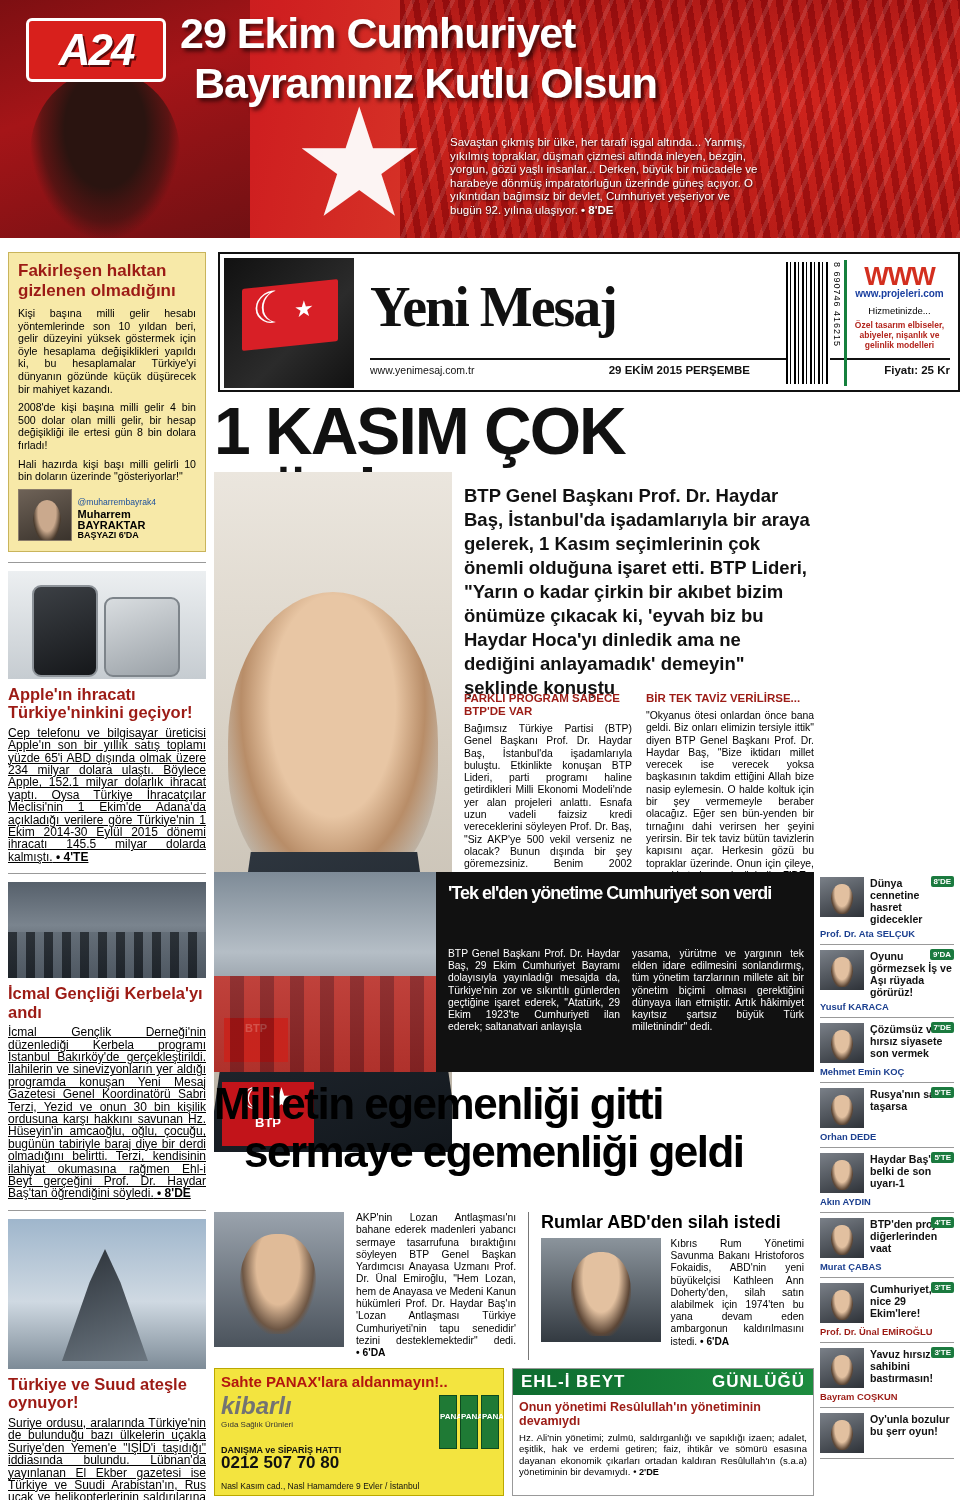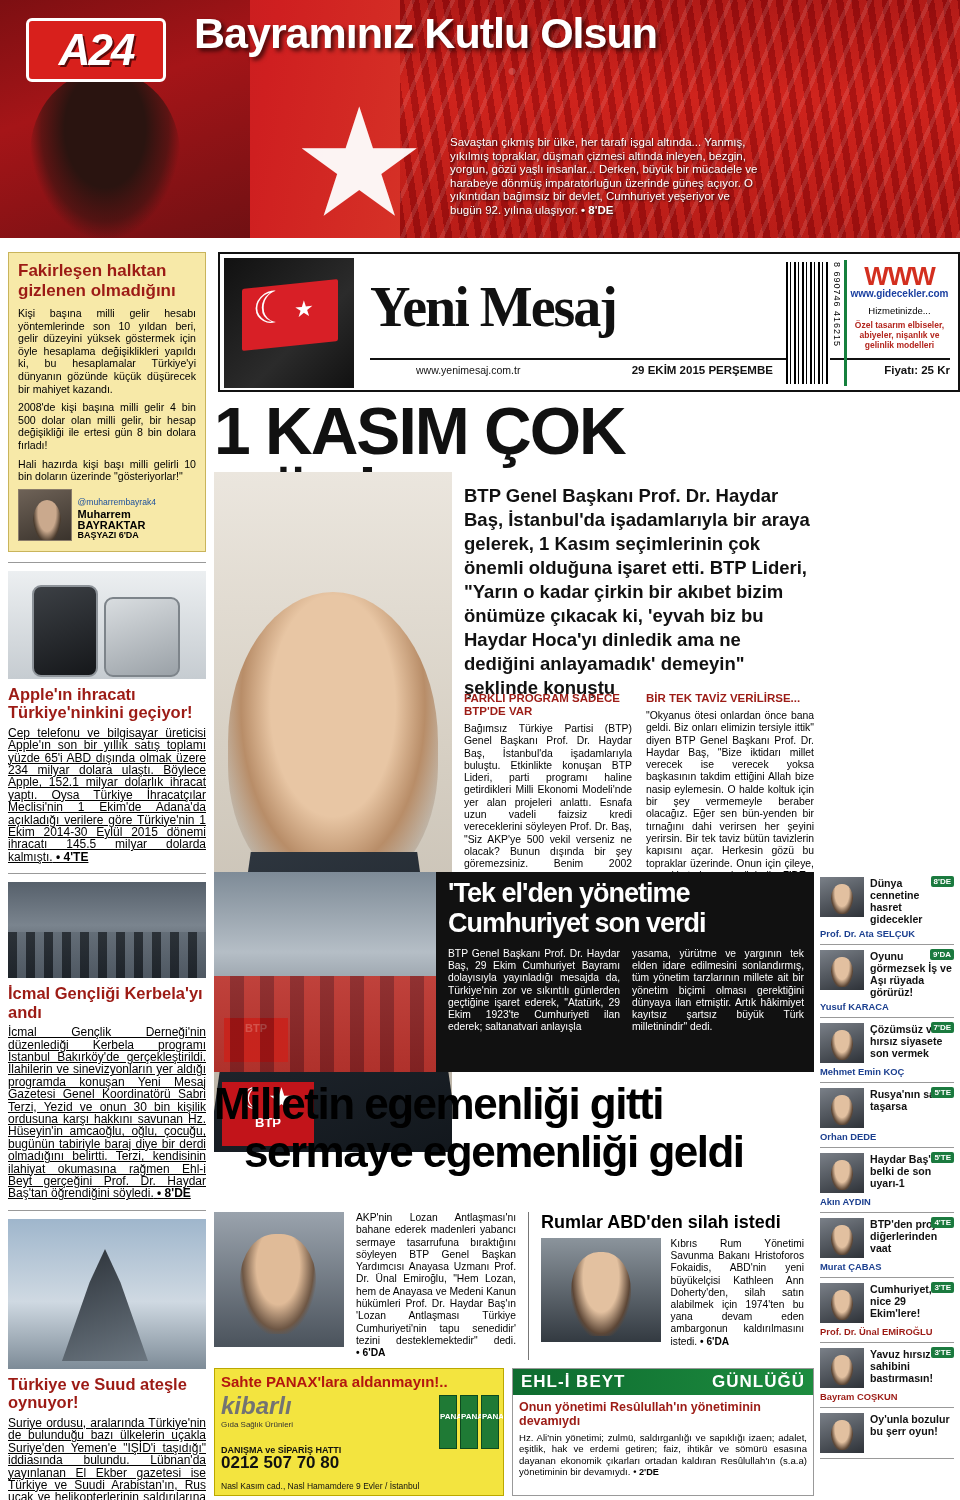--- a/index.html
+++ b/index.html
@@ -94,21 +94,21 @@
     color:#111;
   }
   .mast-rule{
     position:absolute; left:150px; top:104px; width:580px; height:2px; background:#111;
   }
   .mast-sub{
     position:absolute; left:150px; top:110px; width:580px;
     display:flex; justify-content:space-between;
     font-size:11.5px; font-weight:bold; color:#111;
   }
-  .mast-sub .site{ font-weight:normal; font-size:10.5px;margin-left:46px; }
+  .mast-sub .site{ font-weight:normal; font-size:10.5px; }
   .barcode{
     position:absolute; right:128px; top:8px; width:44px; height:122px;
     background:repeating-linear-gradient(90deg,#000 0 2px,#fff 2px 4px,#000 4px 5px,#fff 5px 8px);
   }
   .barcode-num{
     position:absolute; right:116px; top:8px; width:12px; height:122px;
     writing-mode:vertical-rl; font-size:9px; letter-spacing:1px;
   }
   .ad-www{
     position:absolute; right:6px; top:6px; width:108px; height:126px;
@@ -233,21 +233,21 @@
   .blackbox .bpic:after{
     content:""; position:absolute; left:0; bottom:0; width:100%; height:96px;
     background:repeating-linear-gradient(90deg, rgba(200,40,30,.8) 0 16px, rgba(140,20,18,.8) 16px 30px);
   }
   .blackbox .bpic .flagmini{
     position:absolute; left:10px; bottom:10px; width:64px; height:44px; background:#c2141a;
     color:#fff; text-align:center; font-size:11px; font-weight:bold; line-height:12px; padding-top:4px;
   }
   .blackbox h2{
     position:absolute; left:234px; top:6px; width:356px; margin:0;
-    font-size:27px; line-height:30px; font-weight:bold; letter-spacing:-1px;
+    font-size:18px; line-height:30px; font-weight:bold; letter-spacing:-1px;
   }
   .blackbox .cols{
     position:absolute; left:234px; top:76px; width:356px; display:flex; gap:12px;
   }
   .blackbox .cols div{ width:172px; font-size:10.3px; line-height:12.2px; text-align:justify; }
 
   
   .head2{
     position:absolute; left:214px; top:1080px; width:600px;
     font-size:44px; line-height:48px; font-weight:bold; letter-spacing:-1.5px;
@@ -333,20 +333,21 @@
 <body>
 
 <div class="page">
 
   <div class="banner">
     <div class="crowd"></div>
     <div class="ataturk"></div>
     <div class="bigstar">★</div>
     <div class="logo-a24">A24</div>
     <div class="banner-head">
+      <div>29 Ekim Cumhuriyet</div>
       <div class="l2">Bayramınız  Kutlu Olsun</div>
     </div>
     <div class="banner-text">
       <span>Savaştan çıkmış bir ülke, her tarafı işgal altında... Yanmış, yıkılmış topraklar, düşman çizmesi altında inleyen, bezgin, yorgun, gözü yaşlı insanlar... Derken, büyük bir mücadele ve harabeye dönmüş imparatorluğun üzerinde güneş açıyor. O yıkıntıdan bağımsız bir devlet, Cumhuriyet yeşeriyor ve bugün 92. yılına ulaşıyor.</span>
       <span class="ref">• 8'DE</span>
     </div>
   </div>
 
   <div class="masthead">
     <div class="mast-flagbox">
@@ -356,21 +357,21 @@
     <div class="mast-rule"></div>
     <div class="mast-sub">
       <span class="site">www.yenimesaj.com.tr</span>
       <span>29 EKİM 2015 PERŞEMBE</span>
       <span>Fiyatı: 25 Kr</span>
     </div>
     <div class="barcode"></div>
     <div class="barcode-num">8 690746 416215</div>
     <div class="ad-www">
       <div class="w">WWW</div>
-      <div class="dom">www.gidecekler.com</div>
+      <div class="dom">www.projeleri.com</div>
       <div class="svc">Hizmetinizde...</div>
       <div class="ln">Özel tasarım elbiseler, abiyeler, nişanlık ve gelinlik modelleri</div>
     </div>
   </div>
 
   <div class="leftcol">
     <div class="box-yellow">
       <h3>Fakirleşen halktan gizlenen olmadığını</h3>
       <p>Kişi başına milli gelir hesabı yöntemlerinde son 10 yıldan beri, gelir düzeyini yüksek göstermek için öyle hesaplama değişiklikleri yapıldı ki, bu hesaplamalar Türkiye'yi dünyanın gözünde küçük düşürecek bir mahiyet kazandı.</p>
       <p>2008'de kişi başına milli gelir 4 bin 500 dolar olan milli gelir, bir hesap değişikliği ile ertesi gün 8 bin dolara fırladı!</p>

